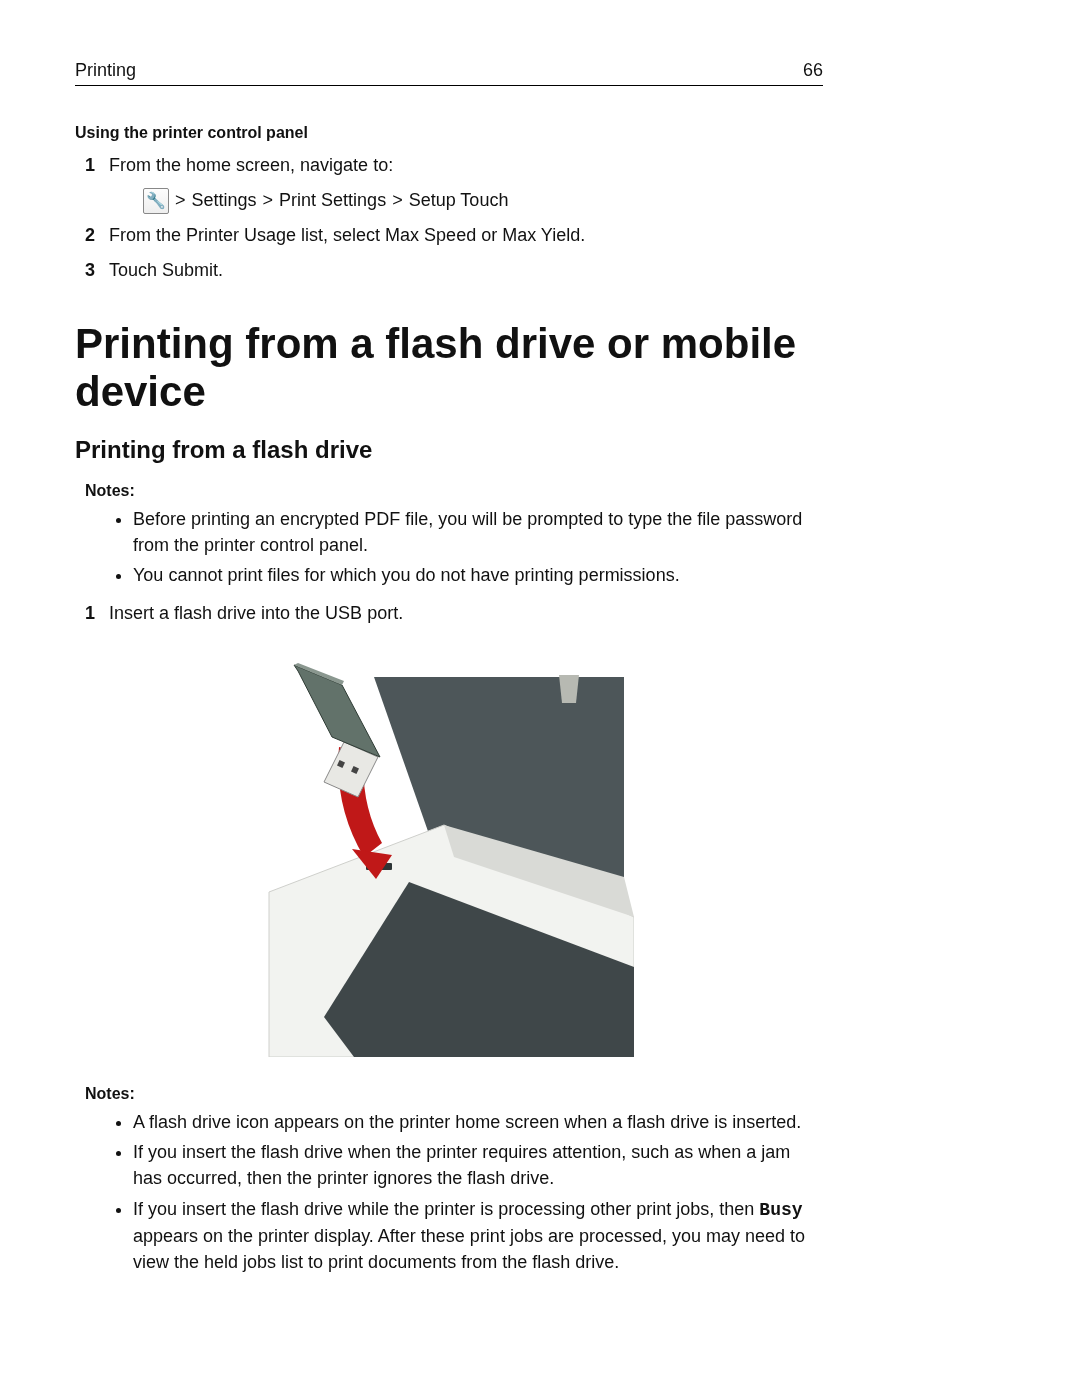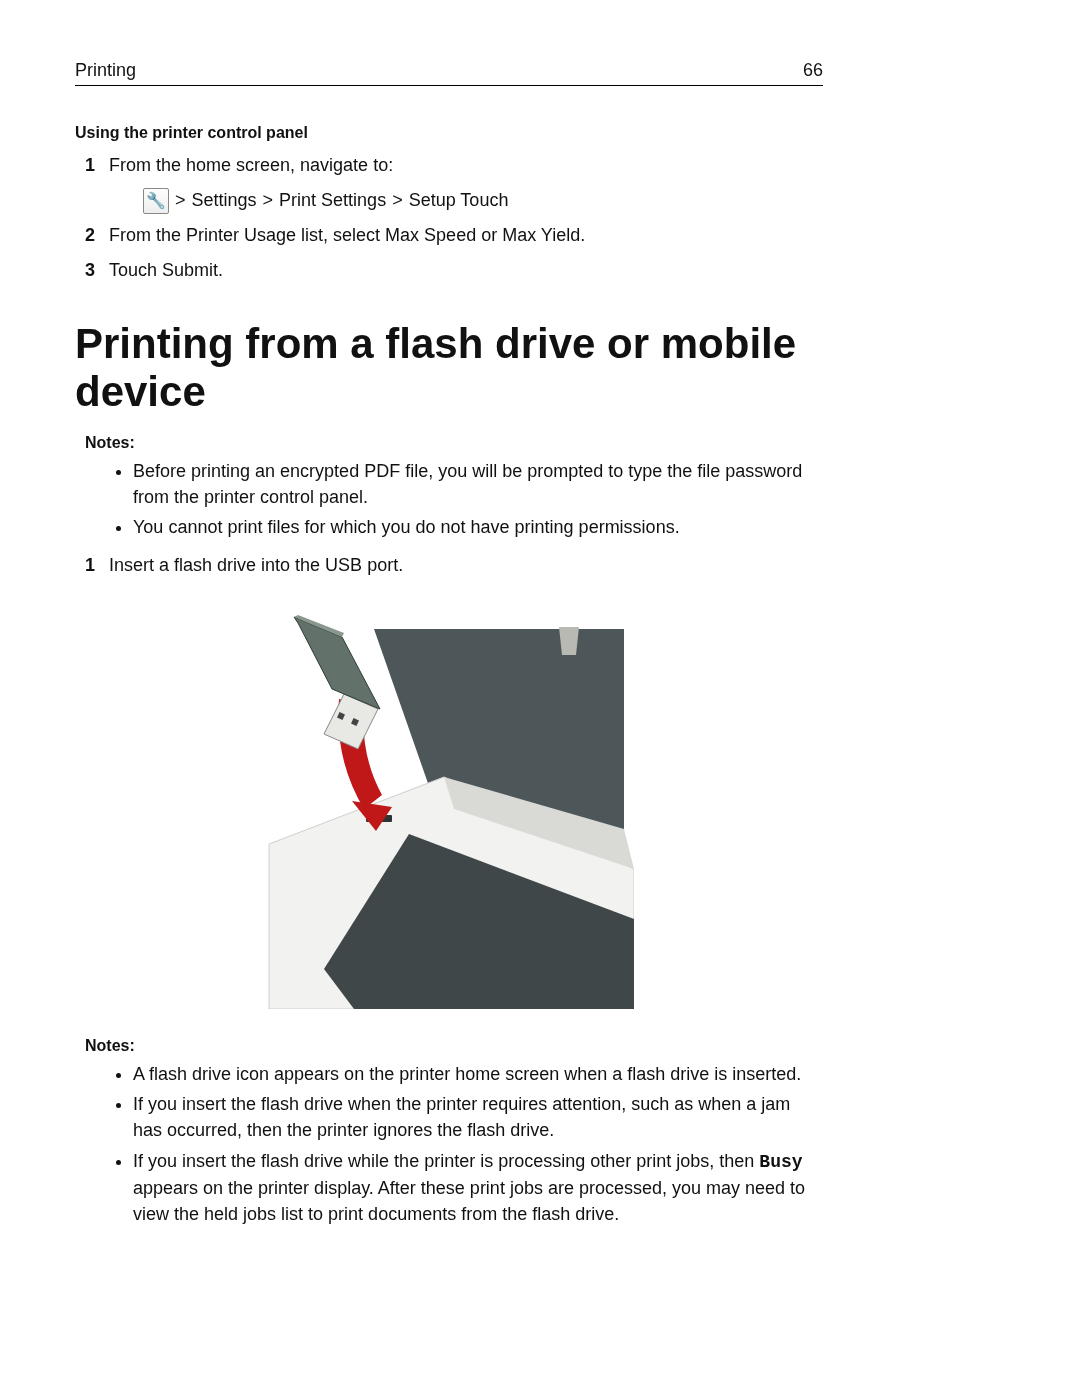--- a/index.html
+++ b/index.html
@@ -132,20 +132,21 @@
     </li>
     <li>
       <span>From the Printer Usage list, select </span><span class="bold">Max Speed</span><span> or </span><span class="bold">Max Yield</span><span>.</span>
     </li>
     <li>
       <span>Touch </span><span class="bold">Submit</span><span>.</span>
     </li>
   </ol>
 
   <div class="h1">Printing from a flash drive or mobile device</div>
+  <div class="h2">Printing from a flash drive</div>
 
   <div class="notes-label">Notes:</div>
   <ul class="bullets">
     <li>Before printing an encrypted PDF file, you will be prompted to type the file password from the printer control panel.</li>
     <li>You cannot print files for which you do not have printing permissions.</li>
   </ul>
 
   <ol class="numbered">
     <li>
       <span>Insert a flash drive into the USB port.</span>

